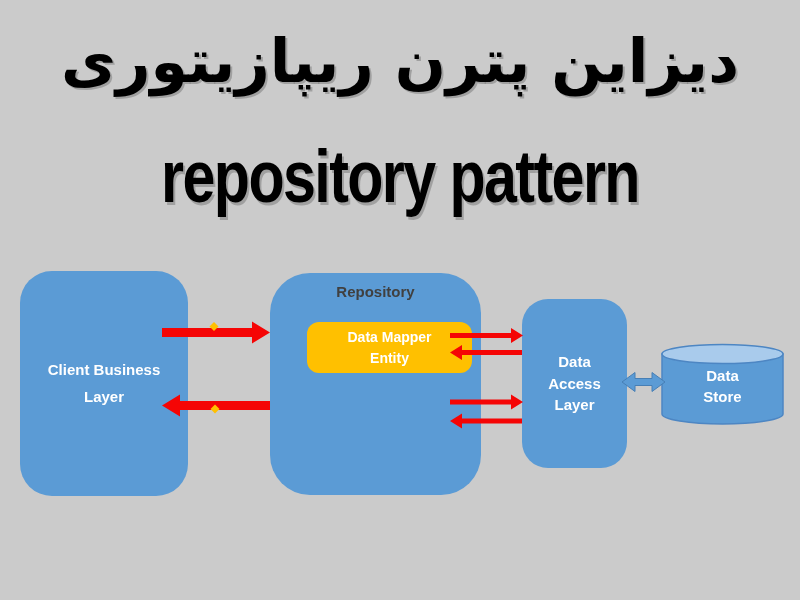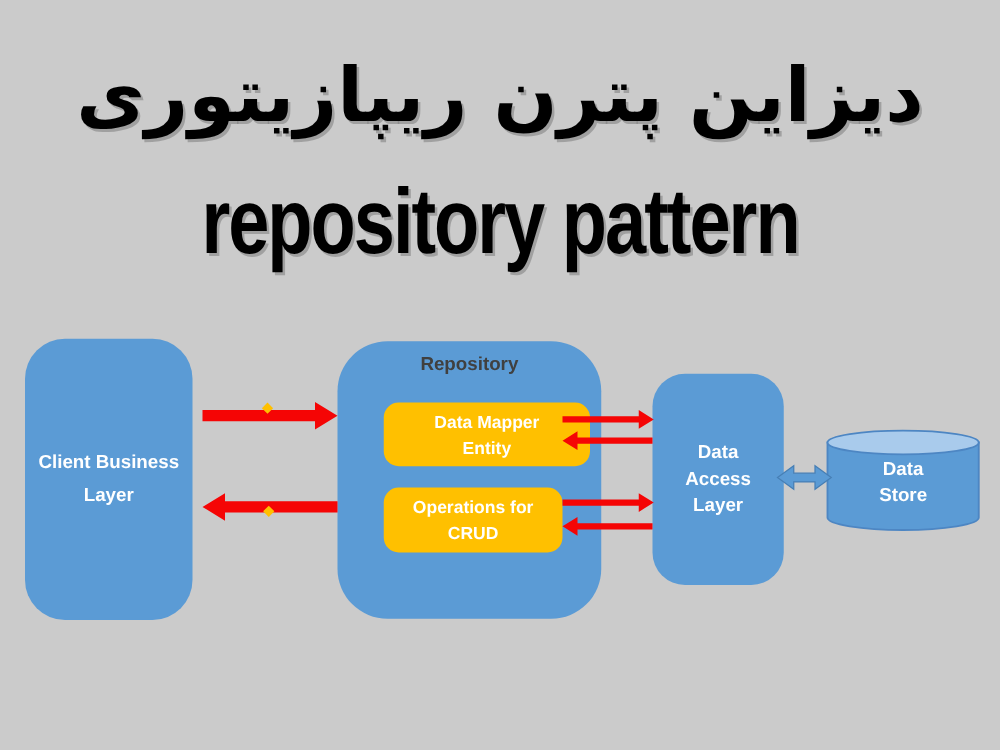--- a/index.html
+++ b/index.html
@@ -5,35 +5,35 @@
   html,body{margin:0;padding:0;}
   .stage{
     position:relative;width:800px;height:600px;background:#cbcbcb;
     overflow:hidden;font-family:"Liberation Sans",sans-serif;
   }
   
   .title-fa{
     position:absolute;top:10px;left:0;right:0;text-align:center;
     direction:rtl;font-family:"DejaVu Sans",sans-serif;font-weight:bold;
     font-size:60px;line-height:1.7;color:#000;
-    text-shadow:2px 2px 0 rgba(125,125,125,.55);margin:16px;
+    text-shadow:2px 2px 0 rgba(125,125,125,.55);margin:0;
   }
   .title-en{
     position:absolute;top:134px;left:0;right:0;text-align:center;
     font-weight:bold;font-size:74px;letter-spacing:-2px;color:#000;
     transform:scaleX(.8);transform-origin:50% 50%;margin:0;
     text-shadow:2.5px 2.5px 0 rgba(125,125,125,.55);
   }
   
   .node{
     position:absolute;background:#5b9bd5;color:#fff;font-weight:bold;
     display:flex;align-items:center;justify-content:center;text-align:center;
     white-space:pre-line;
   }
-  .node-client{left:20px;top:271px;width:134px;height:225px;border-radius:32px;
+  .node-client{left:20px;top:271px;width:168px;height:225px;border-radius:32px;
     font-size:15px;line-height:1.75;}
   .node-repository{left:270px;top:273px;width:211px;height:222px;border-radius:40px;
     display:block;}
   .repo-label{position:absolute;top:10px;left:0;right:0;text-align:center;
     font-size:15px;font-weight:bold;color:#404040;}
   .node-gold{background:#ffc000;border-radius:12px;font-size:14px;line-height:1.5;}
   .node-mapper{left:307px;top:322px;width:165px;height:51px;}
   .node-crud{left:307px;top:390px;width:143px;height:52px;}
   .node-dal{left:522px;top:299px;width:105px;height:169px;border-radius:26px;
     font-size:15px;line-height:1.45;}
@@ -61,24 +61,20 @@
 
   <div class="node node-repository">
     <div class="repo-label">Repository</div>
   </div>
 
   <div class="node node-gold node-mapper">
     <span>Data Mapper
 Entity</span>
   </div>
 
-  <div class="node node-gold node-crud">
-    <span>Operations for
-CRUD</span>
-  </div>
 
   <div class="node node-dal">
     <span>Data
 Access
 Layer</span>
   </div>
 
   <svg class="overlay" viewBox="0 0 800 600" xmlns="http://www.w3.org/2000/svg">
 
     <g>

